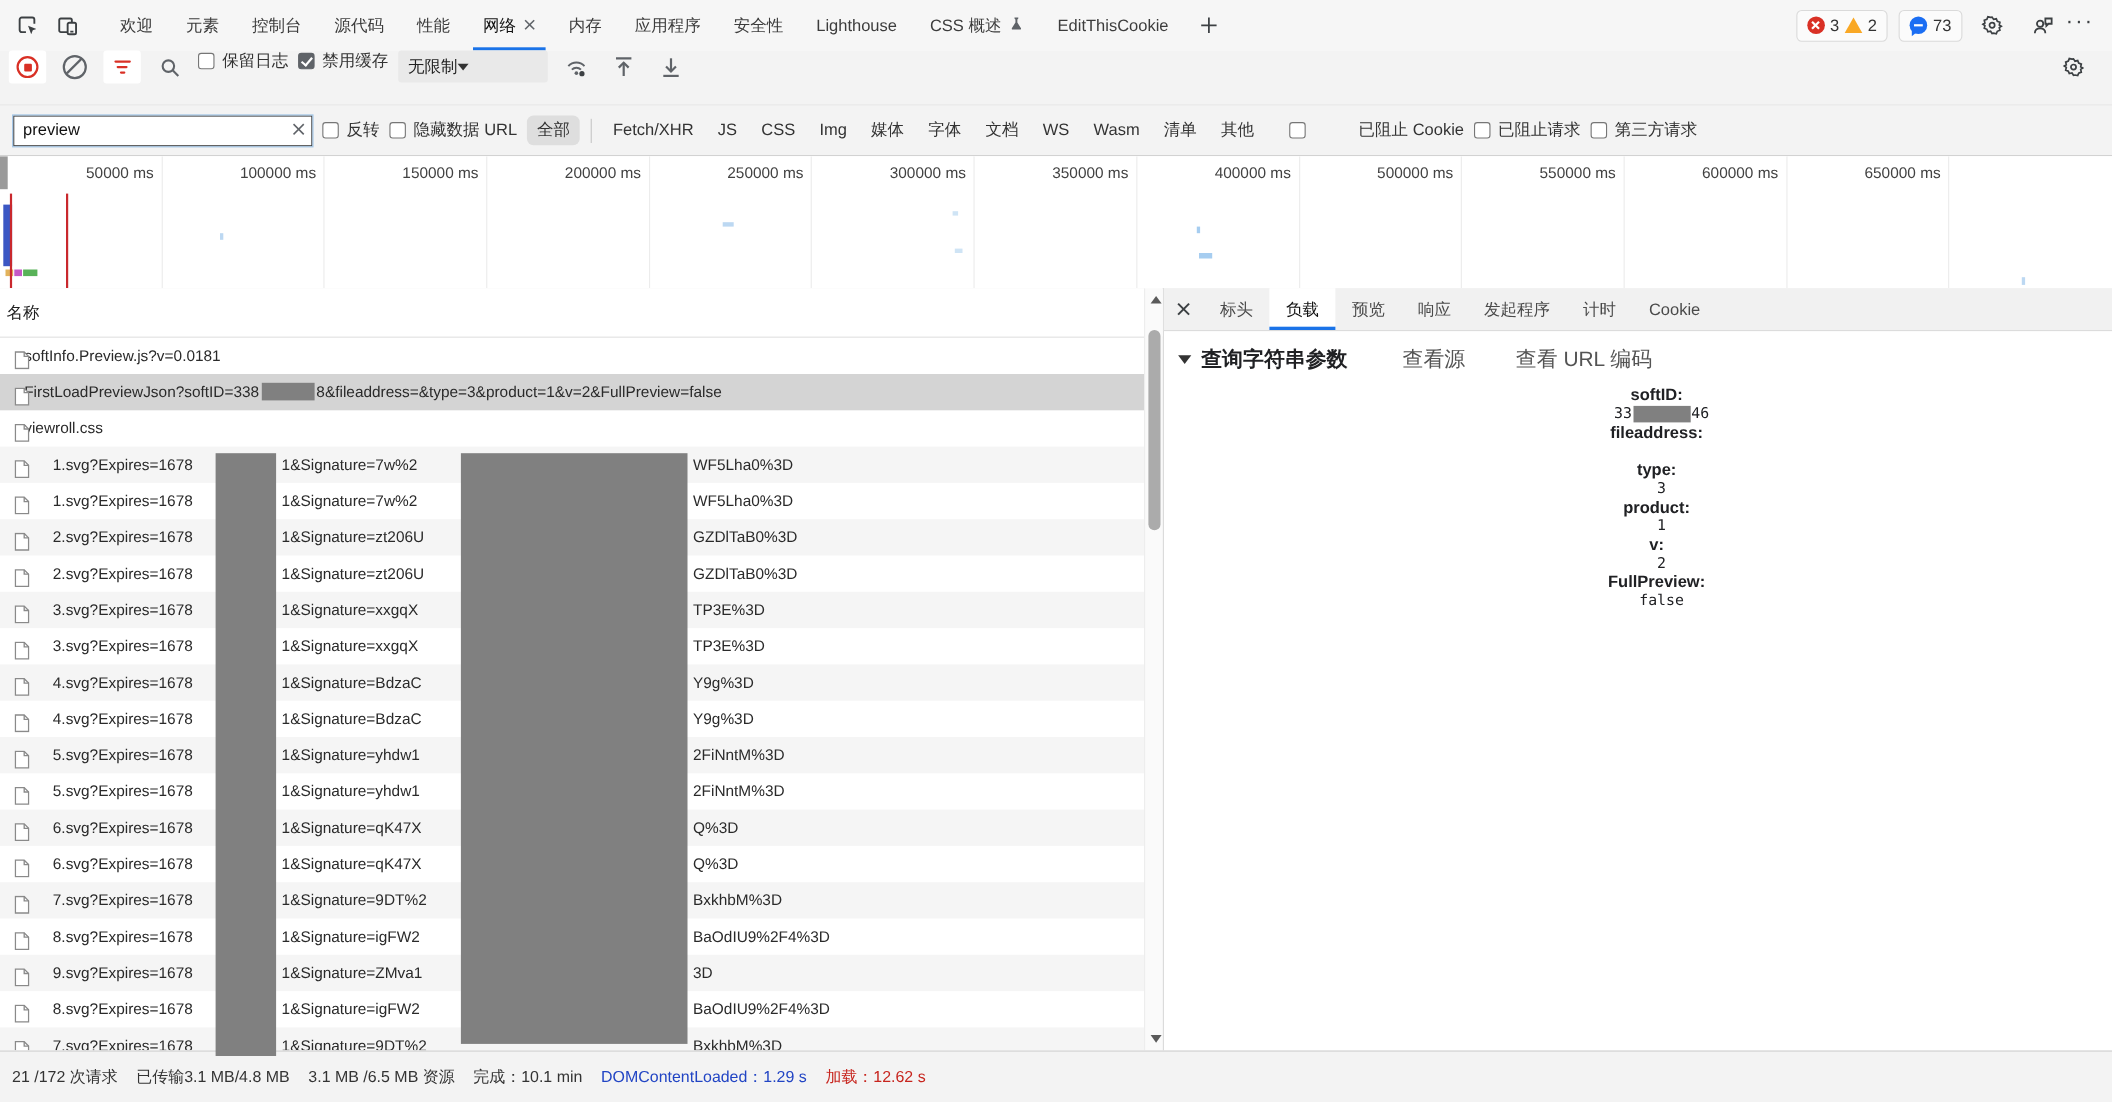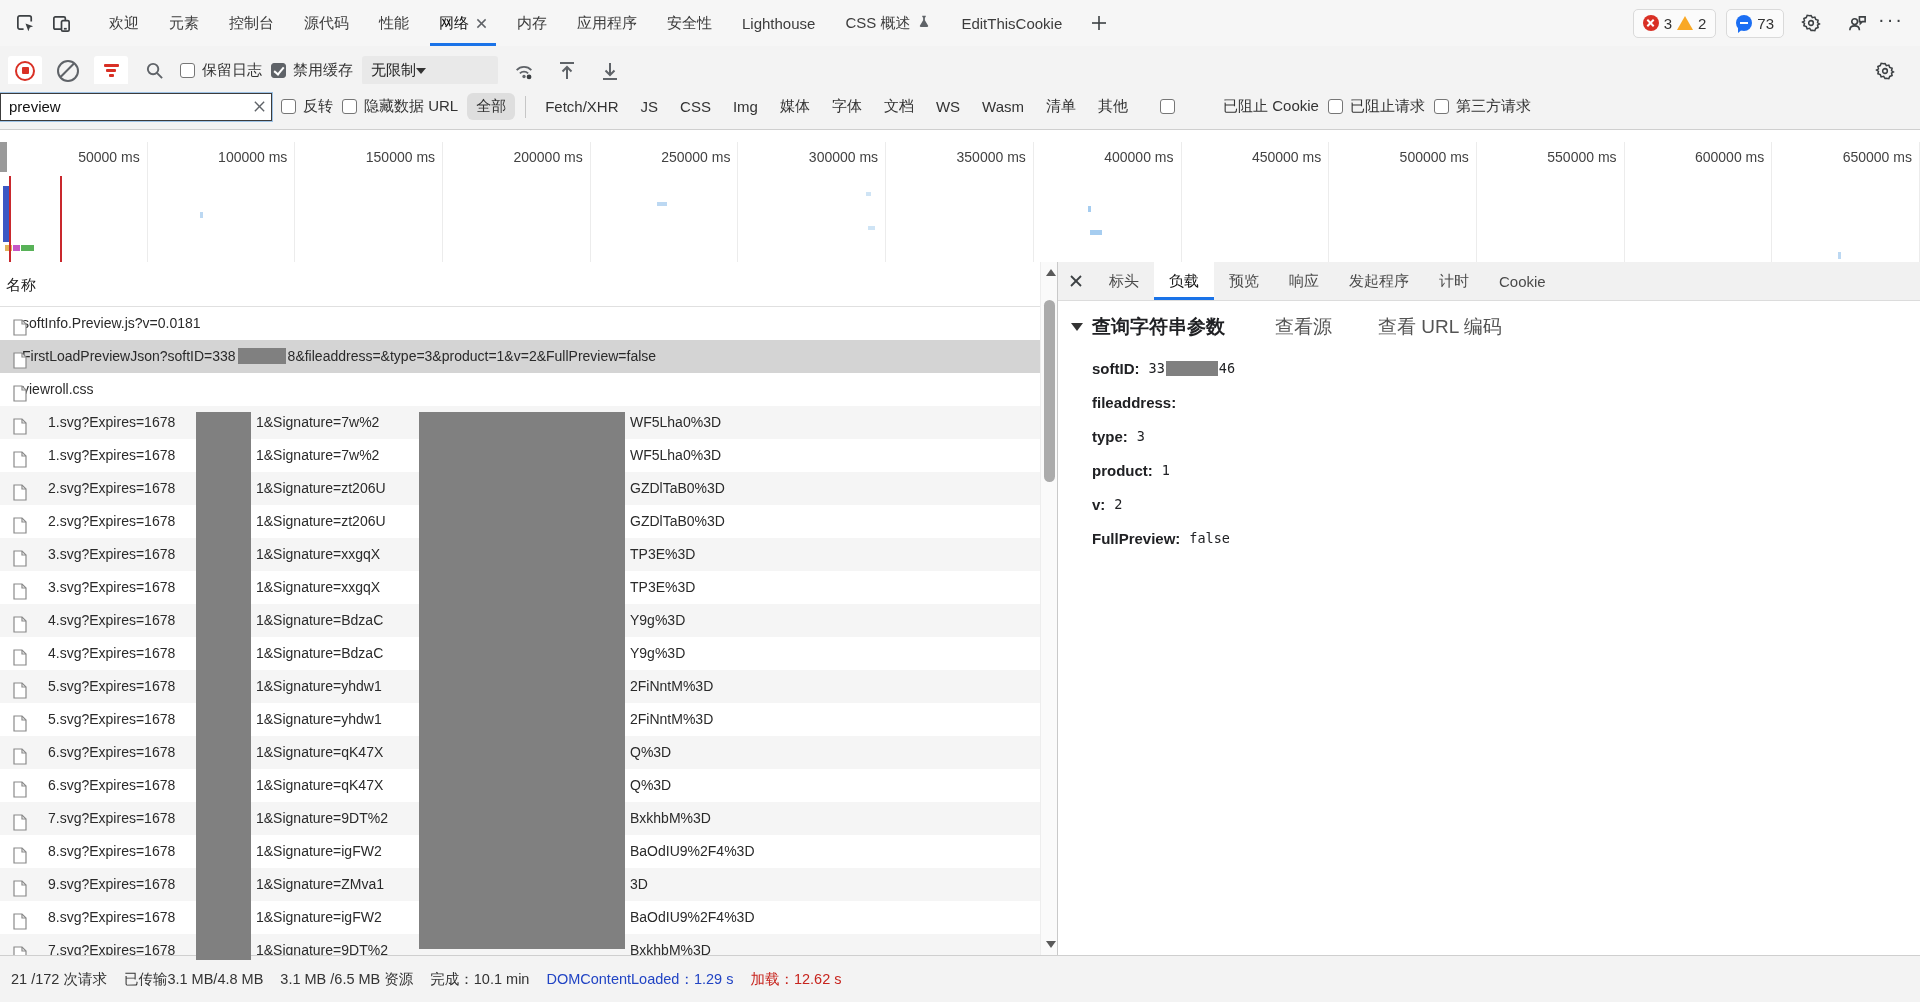--- a/index.html
+++ b/index.html
@@ -25,42 +25,42 @@
   .err-ico::before,.err-ico::after{content:'';position:absolute;left:3.5px;top:7px;width:9px;height:2px;background:#fff;}
   .err-ico::before{transform:rotate(45deg);} .err-ico::after{transform:rotate(-45deg);}
   .warn-ico{width:0;height:0;border-left:8px solid transparent;border-right:8px solid transparent;border-bottom:14px solid #f9a825;position:relative;}
   .msg-ico{width:16px;height:16px;border-radius:50%;background:#1b6ef3;position:relative;}
   .msg-ico::before{content:'';position:absolute;left:4px;top:7px;width:8px;height:2px;background:#fff;}
   .msg-ico::after{content:'';position:absolute;left:2px;bottom:-2px;width:0;height:0;border-top:5px solid #1b6ef3;border-right:6px solid transparent;}
   .ghost-ico svg{stroke:#3c4043;fill:none;stroke-width:1.7;}
   .dots{font-size:20px;letter-spacing:2px;color:#3c4043;line-height:10px;padding-bottom:8px;cursor:pointer;}
   
   .toolbar{position:absolute;top:46px;left:0;right:0;height:50px;background:#f3f3f3;border-bottom:1px solid #e4e4e4;
-           display:flex;align-items:center;gap:9px;padding:0 8px;box-sizing:border-box;font-size:15px;}
+           display:flex;align-items:flex-start;gap:9px;padding:0 8px;box-sizing:border-box;font-size:15px;}
   .tbtn{width:34px;height:30px;border-radius:3px;display:flex;align-items:center;justify-content:center;cursor:pointer;}
   .tbtn.lit{background:#fff;}
   .rec{width:16px;height:16px;border:2.5px solid #d93025;border-radius:50%;display:flex;align-items:center;justify-content:center;}
   .rec i{width:7px;height:7px;background:#d93025;border-radius:1px;}
   .clear-ico{width:18px;height:18px;border:2px solid #5f6368;border-radius:50%;position:relative;}
   .clear-ico::before{content:'';position:absolute;left:-1px;top:7.2px;width:19px;height:2px;background:#5f6368;transform:rotate(-45deg);}
   .filt i{display:block;height:2.5px;background:#d93025;border-radius:1px;margin:2.6px auto;}
   .filt .l1{width:15px;} .filt .l2{width:10px;} .filt .l3{width:5px;}
   .mag svg,.wifi svg,.arr svg{stroke:#5f6368;fill:none;stroke-width:2;}
   .chk{display:flex;align-items:center;gap:7px;cursor:pointer;white-space:nowrap;color:#333;}
   .box{width:15px;height:15px;border:1px solid #767676;border-radius:3px;background:#fff;box-sizing:border-box;}
   .box.on{background:#5f6368;border-color:#5f6368;position:relative;}
   .box.on::after{content:'';position:absolute;left:4px;top:1px;width:4px;height:8px;border:solid #fff;border-width:0 2px 2px 0;transform:rotate(40deg);}
   .throttle{height:29px;min-width:118px;background:#e9e9e9;border-radius:3px;display:flex;align-items:center;
             padding:0 9px;cursor:pointer;color:#222;}
   .caret-d{width:0;height:0;border-left:5px solid transparent;border-right:5px solid transparent;border-top:6px solid #333;}
   .gear-right{margin-left:auto;margin-right:10px;}
   .gear-glyph svg{stroke:#3c4043;fill:none;stroke-width:1.7;}
   
-  .filterbar{position:absolute;top:84px;left:0;right:0;height:46px;background:#f3f3f3;border-bottom:1px solid #cfcfcf;
-             display:flex;align-items:center;gap:9px;padding:0 0;box-sizing:border-box;font-size:15px;}
+  .filterbar{position:absolute;top:96px;left:0;right:0;height:46px;background:#f3f3f3;border-bottom:1px solid #cfcfcf;
+             display:flex;align-items:center;gap:9px;padding:0 12px;box-sizing:border-box;font-size:15px;}
   .f-input{position:relative;}
   .f-input input{width:238px;height:26px;border:1px solid #3c3c3c;outline:1px solid #9ec3e6;background:#fff;
                  font-size:15px;padding:0 24px 0 8px;font-family:"Liberation Sans",sans-serif;color:#111;}
   .f-clear{position:absolute;right:6px;top:6px;cursor:pointer;}
   .f-clear svg{stroke:#5f6368;stroke-width:1.5;}
   .types{display:flex;align-items:center;gap:4px;}
   .type{padding:4px 9px;border-radius:6px;cursor:pointer;color:#333;white-space:nowrap;}
   .type.active{background:#dedede;}
   .vsep{width:1px;height:22px;background:#c6c6c6;margin:0 6px;}
   
@@ -96,21 +96,21 @@
   .dclose svg{stroke:#3c4043;stroke-width:1.8;}
   .dtab{position:relative;display:flex;align-items:center;padding:0 15px;font-size:15px;color:#4a4a4a;cursor:pointer;white-space:nowrap;}
   .dtab.active{background:#fff;color:#111;}
   .dtab.active::after{content:'';position:absolute;left:0;right:0;bottom:0;height:3px;background:#1a73e8;}
   .psec{display:flex;align-items:center;height:32px;margin-top:11px;padding-left:13px;font-size:19px;color:#202124;}
   .tri{width:0;height:0;border-left:6px solid transparent;border-right:6px solid transparent;border-top:8px solid #333;margin-right:9px;}
   .psec .ttl{font-weight:bold;}
   .plink{color:#545454;cursor:pointer;}
   .plink.src{margin-left:50px;} .plink.enc{margin-left:46px;}
   .params{margin-top:8px;}
-  .param{height:34px;display:flex;align-items:center;padding-left:34px;font-size:15px;}
+  .param{height:34px;display:flex;align-items:center;padding-left:34px;font-size:15px;flex-direction:column;}
   .param .k{font-weight:bold;color:#202124;}
   .param .v{margin-left:9px;font-family:"DejaVu Sans Mono",monospace;font-size:13.5px;color:#202124;display:flex;align-items:center;}
   .v-redact{display:inline-block;width:52px;height:15px;background:#808080;margin:0 1px;}
   
   .statusbar{position:absolute;left:0;right:0;bottom:0;height:47px;background:#f3f3f3;border-top:1px solid #cfcfcf;
              display:flex;align-items:center;gap:17px;padding:0 11px;box-sizing:border-box;font-size:14.5px;color:#333;white-space:nowrap;}
   .st-blue{color:#2144c4;} .st-red{color:#c7241d;}
 </style>
 </head>
 <body>
@@ -324,21 +324,20 @@
   <div class="overview">
     <div class="ruler" id="ruler">
         <div class="tickcell">50000 ms</div>
         <div class="tickcell">100000 ms</div>
         <div class="tickcell">150000 ms</div>
         <div class="tickcell">200000 ms</div>
         <div class="tickcell">250000 ms</div>
         <div class="tickcell">300000 ms</div>
         <div class="tickcell">350000 ms</div>
         <div class="tickcell">400000 ms</div>
-        <div class="tickcell">450000 ms</div>
         <div class="tickcell">500000 ms</div>
         <div class="tickcell">550000 ms</div>
         <div class="tickcell">600000 ms</div>
         <div class="tickcell">650000 ms</div>
       </div>
 
     <div class="mark" style="left:0;top:0;width:7px;height:30px;background:#9a9a9a;"></div>
     <div class="mark" style="left:3px;top:44px;width:8px;height:56px;background:#3b57c4;"></div>
     <div class="mark" style="left:5px;top:103px;width:7px;height:6px;background:#e2b35c;"></div>
     <div class="mark" style="left:13px;top:103px;width:7px;height:6px;background:#c558c5;"></div>

